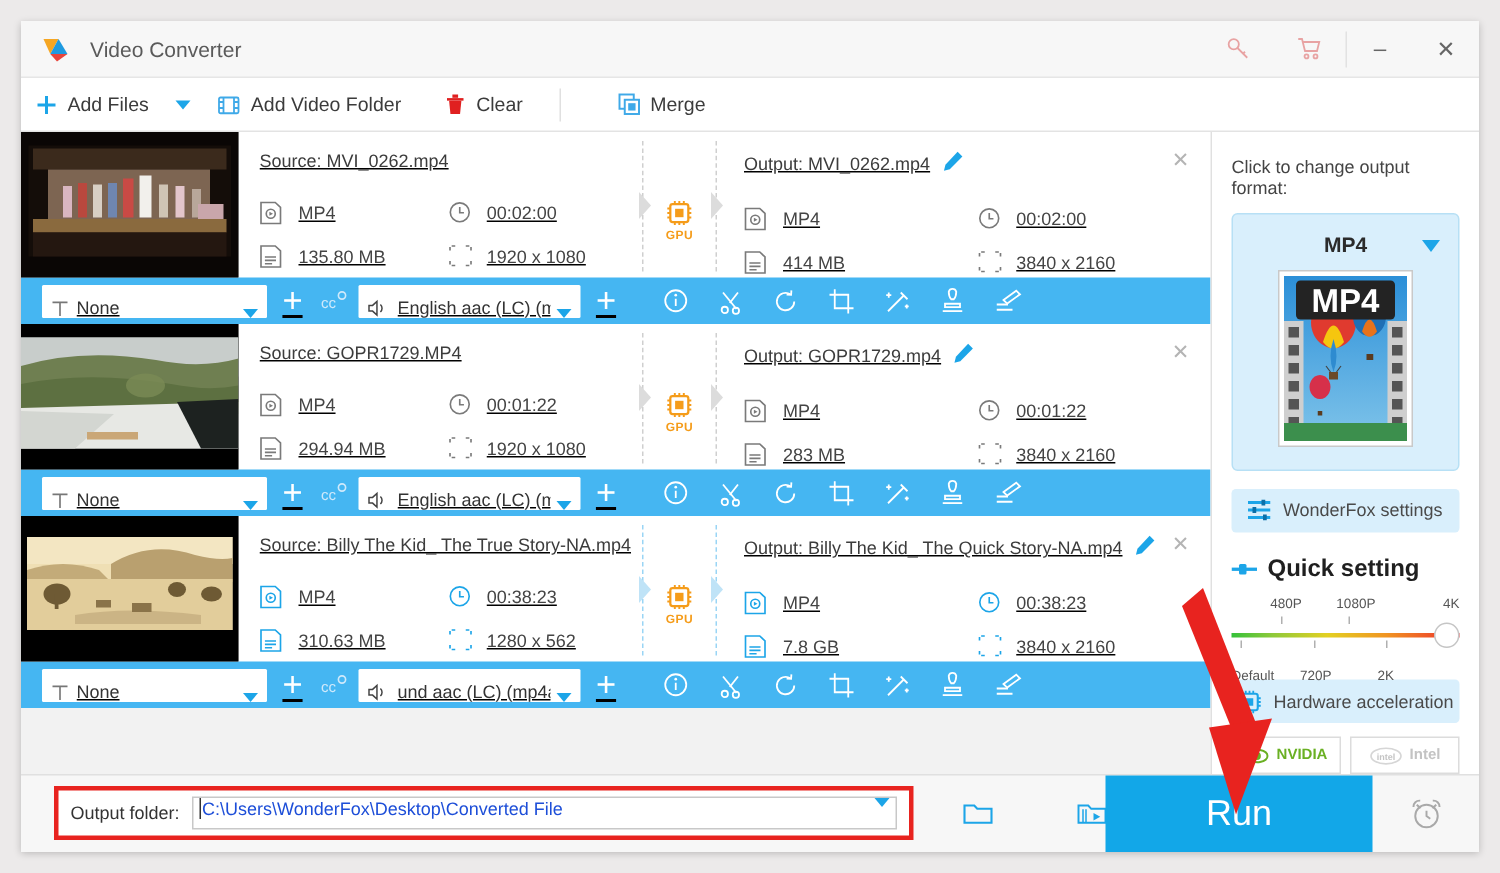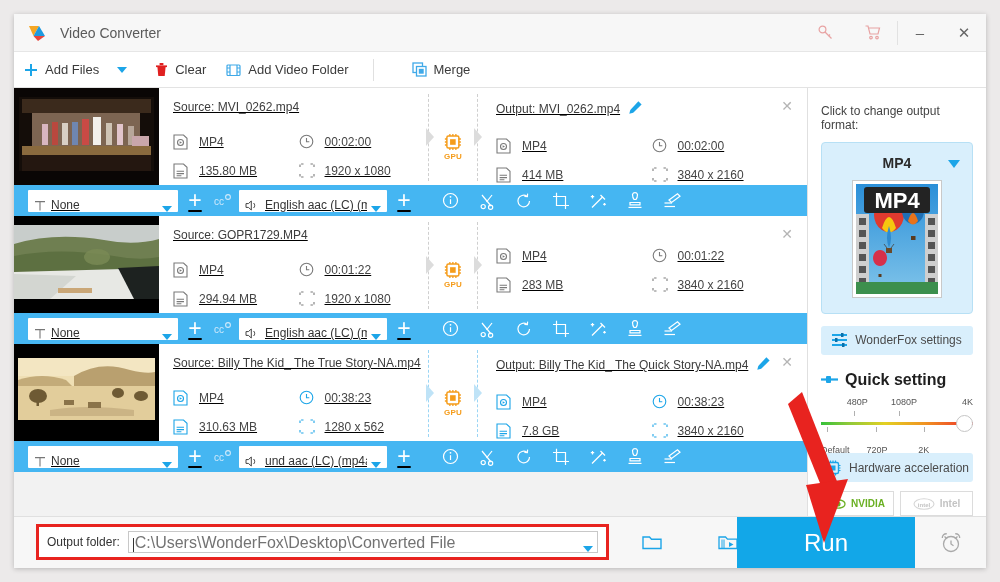--- a/index.html
+++ b/index.html
@@ -202,22 +202,22 @@
     position: relative;
   }
   .of-wrap {
     position: absolute; left: 22px; top: 7px; width: 573px; height: 36px;
     border: 3px solid #e8231f; display: flex; align-items: center;
     background: #fff; padding: 0 8px;
   }
   .of-lbl { font-size: 12px; color: #333; white-space: nowrap; }
   .of-input {
     flex: 1; margin-left: 8px; height: 22px; border: 1px solid #c8c8c8;
-    background: #fff; display: flex; align-items: flex-end; padding: 0 4px;
-    font-size: 16px; color: #737373; position: relative;
+    background: #fff; display: flex; align-items: flex-start; padding: 0 4px;
+    font-size: 12px; color: #1d4ed8; position: relative;
   }
   .of-input .caret-line { width: 1px; height: 14px; background: #333; margin-right: 1px; }
   .of-caret {
     position: absolute; right: 4px;
     width: 0; height: 0;
     border-left: 5px solid transparent;
     border-right: 5px solid transparent;
     border-top: 6px solid #1ca5e8;
   }
   .bb-icon { width: 52px; height: 52px; display: flex; align-items: center;
@@ -270,35 +270,35 @@
   <div class="maintoolbar">
     <div class="mt-item">
       <svg width="14" height="14" viewBox="0 0 14 14">
         <path d="M7 1 V13 M1 7 H13" stroke="#1ca5e8" stroke-width="2"></path>
       </svg>
       <span class="lbl">Add Files</span>
     </div>
     <div class="mt-caret">
       <span class="caret-d"></span>
     </div>
+    <div class="mt-item">
+      <svg width="15" height="14" viewBox="0 0 15 14" fill="none" stroke="#3fa9e8" stroke-width="1.2">
+        <rect x="1" y="2" width="13" height="10.5" rx="1"></rect>
+        <path d="M4 2 V12.5 M11 2 V12.5"></path>
+          <path d="M1 5 H4 M1 9 H4 M11 5 H14 M11 9 H14"></path>
+      </svg>
+      <span class="lbl">Add Video Folder</span>
+    </div>
     <div class="mt-item" style="margin-left:10px">
       <svg width="13" height="15" viewBox="0 0 13 15">
         <rect x="1" y="3.4" width="11" height="1.7" fill="#e02020"></rect>
         <path d="M2.4 5.1 L3.3 14 H9.7 L10.6 5.1 Z" fill="#e02020"></path>
         <rect x="4.6" y="1" width="3.8" height="2.2" fill="#e02020"></rect>
       </svg>
       <span class="lbl">Clear</span>
-    </div>
-    <div class="mt-item">
-      <svg width="15" height="14" viewBox="0 0 15 14" fill="none" stroke="#3fa9e8" stroke-width="1.2">
-        <rect x="1" y="2" width="13" height="10.5" rx="1"></rect>
-        <path d="M4 2 V12.5 M11 2 V12.5"></path>
-          <path d="M1 5 H4 M1 9 H4 M11 5 H14 M11 9 H14"></path>
-      </svg>
-      <span class="lbl">Add Video Folder</span>
     </div>
     <div class="mt-div"></div>
     <div class="mt-item" style="margin-left:14px">
       <svg width="15" height="15" viewBox="0 0 15 15" fill="none" stroke="#3fa9e8" stroke-width="1.3">
         <rect x="1" y="1" width="9.5" height="9.5"></rect>
         <rect x="4.5" y="4.5" width="9.5" height="9.5" fill="#fff"></rect>
         <rect x="6.8" y="6.8" width="4.9" height="4.9" fill="#3fa9e8" stroke="none"></rect>
       </svg>
       <span class="lbl">Merge</span>
     </div>
@@ -591,20 +591,26 @@
   <rect x="6.2" y="6.2" width="5.6" height="5.6" fill="#f59c1a"></rect>
   <g stroke="#f59c1a" stroke-width="1.3">
     <path d="M6 1 V3 M9 1 V3 M12 1 V3 M6 15 V17 M9 15 V17 M12 15 V17"></path>
     <path d="M1 6 H3 M1 9 H3 M1 12 H3 M15 6 H17 M15 9 H17 M15 12 H17"></path>
   </g>
                     </svg>
                     <span class="gpu-lbl">GPU</span>
           </span>
         </div>
         <div class="out">
+          <div class="ftitle">
+            <span>Output: GOPR1729.mp4</span>
+            <span><svg width="15" height="15" viewBox="0 0 15 15">
+                        <path d="M10.4 1.2 L13.6 4.4 L5.2 12.8 L1.3 13.8 L2.3 9.9 Z" fill="#1ca5e8"></path>
+                      </svg></span>
+          </div>
           <div class="meta">
             <div class="mcell">
                       <span class="mi">
                         <svg width="15" height="16" viewBox="0 0 15 16" fill="none" stroke="#7a7a7a" stroke-width="1.1">
                           <path d="M1 1 H10.5 L14 4.3 V15 H1 Z"></path>
                           <circle cx="7.5" cy="8.5" r="3"></circle>
                           <path d="M6.6 7.2 L9 8.5 L6.6 9.8 Z" fill="#7a7a7a" stroke="none"></path>
                         </svg>
                       </span>
                       <span class="mt">MP4</span>

